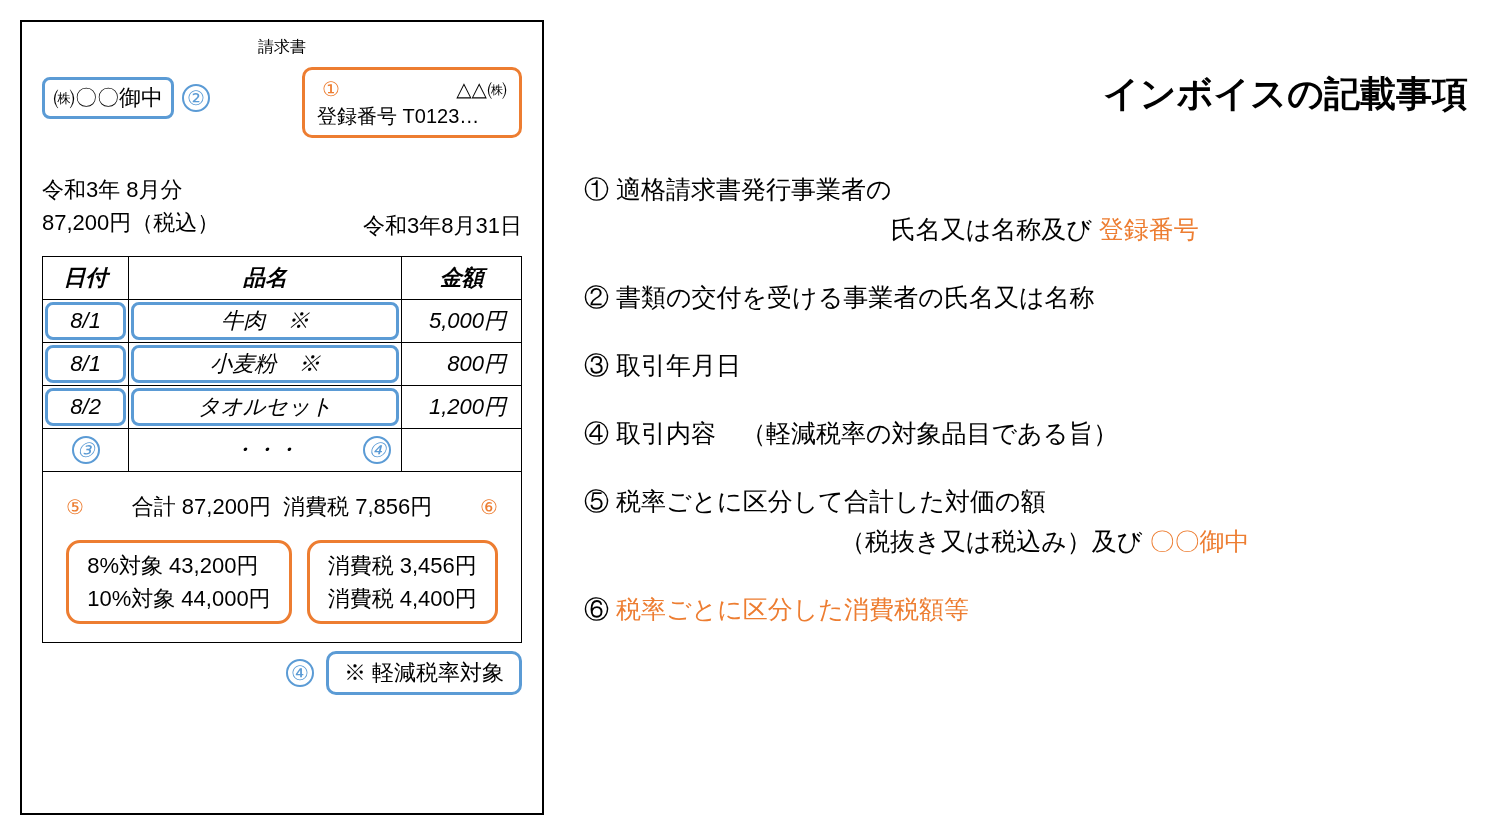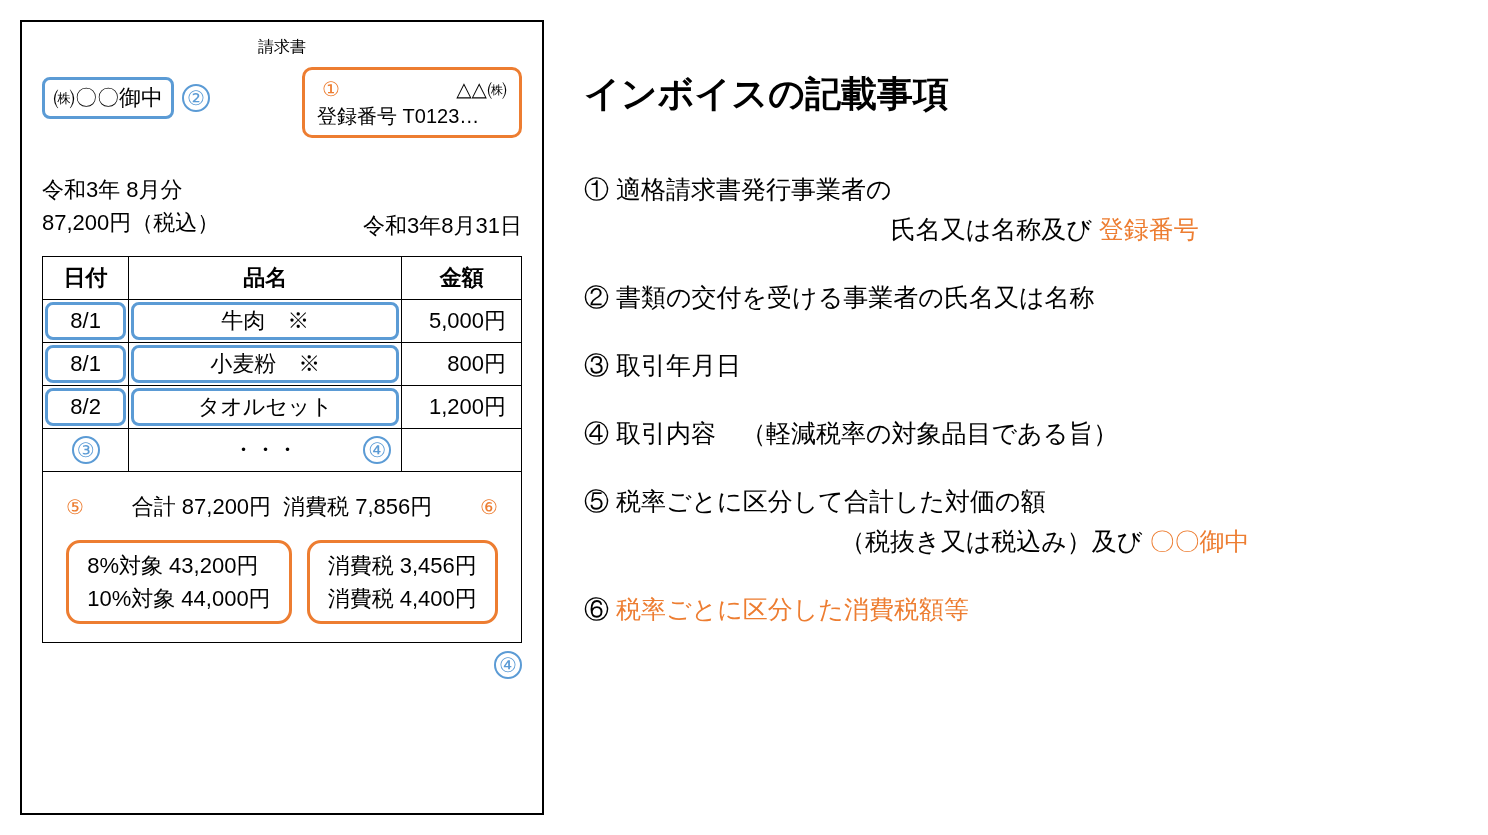--- a/index.html
+++ b/index.html
@@ -74,20 +74,21 @@
       border-radius: 50%;
       font-size: 20px;
       font-weight: normal;
     }
     .badge-blue { border: 2px solid #5B9BD5; color: #5B9BD5; }
     .badge-orange { border: 2px solid #ED7D31; color: #ED7D31; }
     table.invoice-table {
       width: 100%;
       border-collapse: collapse;
       font-size: 22px;
+      font-style: italic;
     }
     table.invoice-table th, table.invoice-table td {
       border: 1px solid #000;
       padding: 6px 10px;
       text-align: center;
       position: relative;
     }
     table.invoice-table td.amount { text-align: right; padding-right: 15px; }
     .cell-inner-blue::after {
       content: "";
@@ -144,21 +145,21 @@
       border-radius: 10px;
       padding: 4px 15px;
       font-size: 22px;
     }
     .right-panel {
       flex: 1;
       padding-top: 50px;
     }
     .right-title {
       font-size: 36px;
-      text-align: left;
+      text-align: right;
       margin-bottom: 50px;
     }
     .rule-list {
       list-style: none;
       font-size: 25px;
       line-height: 1.6;
     }
     .rule-list li {
       margin-bottom: 28px;
       padding-left: 0;
@@ -249,20 +250,21 @@
       </div>
       <div class="tax-box">
         <div>消費税 3,456円</div>
         <div>消費税 4,400円</div>
       </div>
     </div>
   </div>
 
   <div class="footer-note-row">
     <span class="badge badge-blue">④</span>
+    <div class="footer-note">※ 軽減税率対象</div>
   </div>
 
 </div>
 
 <div class="right-panel">
   <h1 class="right-title">インボイスの記載事項</h1>
   <ul class="rule-list">
     <li>
       <span>① 適格請求書発行事業者の</span>
       <span class="rule-indent">

